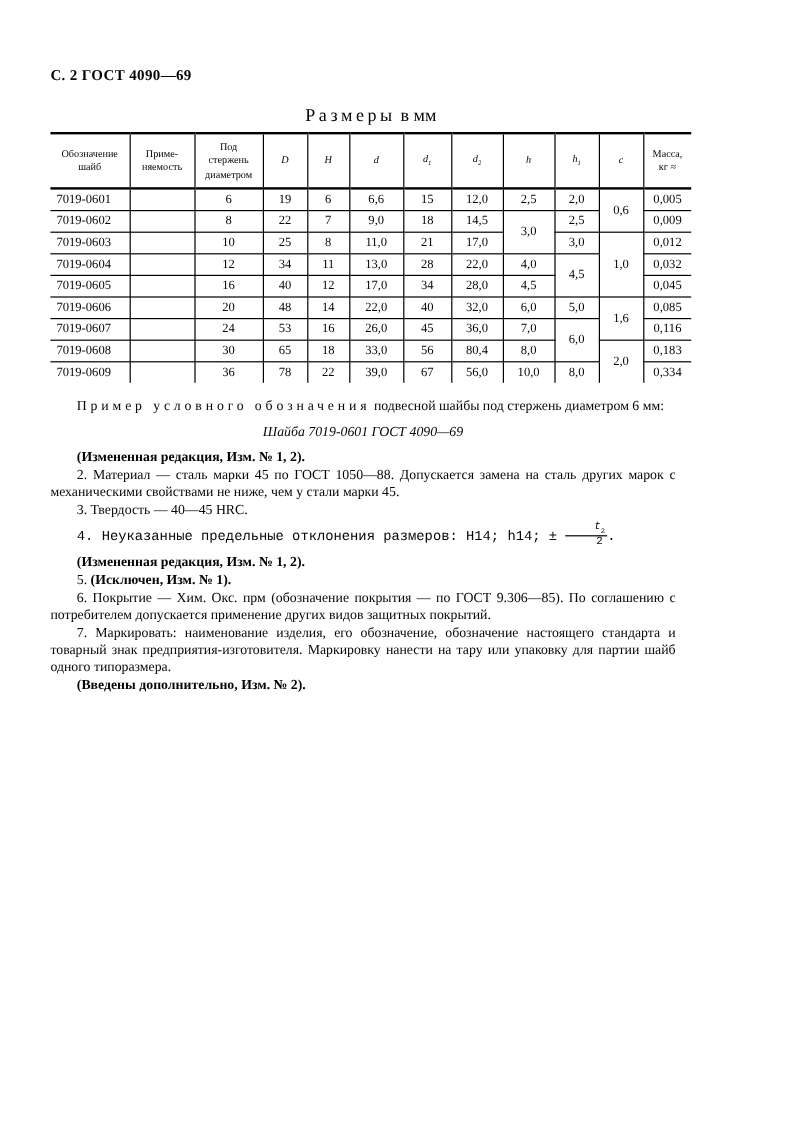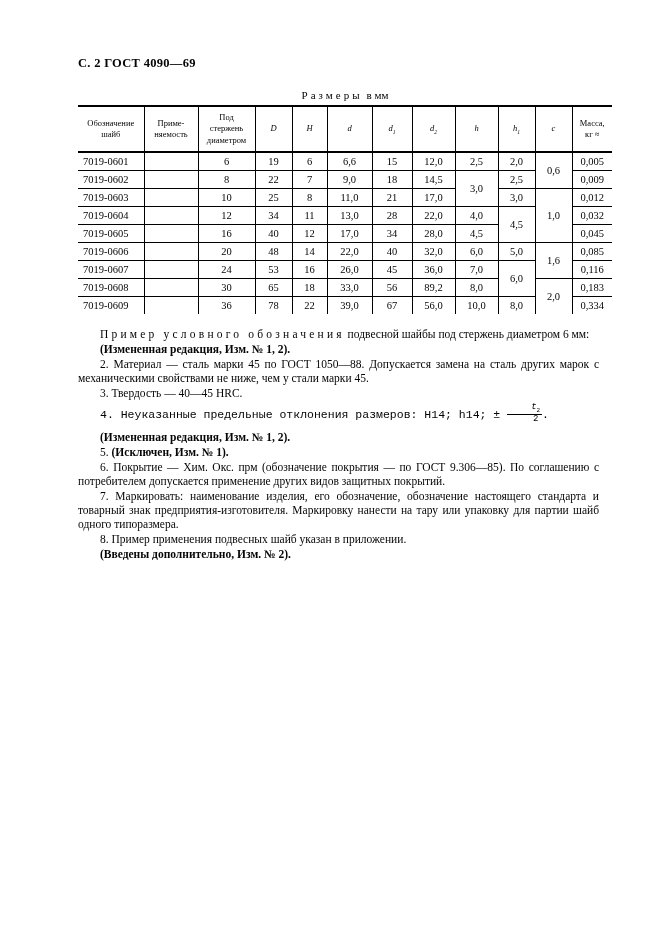--- a/index.html
+++ b/index.html
@@ -1,22 +1,22 @@
 <!DOCTYPE html>
 <html><head>
 <meta charset="utf-8">
 <style>
   html,body{margin:0;padding:0;background:#ffffff;}
   .page{
     position:relative;width:661px;height:932px;background:#ffffff;
     font-family:"Liberation Serif","DejaVu Serif",serif;color:#050505;
-    overflow:hidden;box-sizing:border-box;padding:56px 38px 0 78px;
+    overflow:hidden;box-sizing:border-box;padding:56px 38px 0 42px;
   }
   .doc-header{font-weight:bold;font-size:12.5px;letter-spacing:.3px;margin:0 0 18px 0;}
-  .table-caption{width:534px;text-align:center;font-size:11px;margin:0 0 4px 0;}
+  .table-caption{width:534px;text-align:center;font-size:15px;margin:0 0 4px 0;}
   .table-caption .lsp{letter-spacing:3px;margin-right:4px;}
   table.gost{border-collapse:collapse;table-layout:fixed;width:534px;}
   table.gost th,table.gost td{
     border:1px solid #000;text-align:center;vertical-align:middle;
     padding:1px 2px;font-weight:normal;overflow:hidden;
   }
   table.gost thead th{
     font-size:8.5px;line-height:1.3;height:42px;
     border-top:2px solid #000;border-bottom:2px solid #000;
   }
@@ -174,21 +174,21 @@
           <td>0,116</td>
         </tr>
         <tr>
           <td>7019-0608</td>
           <td>&nbsp;</td>
           <td>30</td>
           <td>65</td>
           <td>18</td>
           <td>33,0</td>
           <td>56</td>
-          <td>89,2</td>
+          <td>80,4</td>
           <td>8,0</td>
           <td class="no-bb" rowspan="2">2,0</td>
           <td>0,183</td>
         </tr>
         <tr>
           <td class="no-bb">7019-0609</td>
           <td class="no-bb">&nbsp;</td>
           <td class="no-bb">36</td>
           <td class="no-bb">78</td>
           <td class="no-bb">22</td>
@@ -197,25 +197,25 @@
           <td class="no-bb">56,0</td>
           <td class="no-bb">10,0</td>
           <td class="no-bb">8,0</td>
           <td class="no-bb">0,334</td>
         </tr>
       </tbody>
   </table>
 
   <div class="notes">
       <p class="indent"><span class="lsp">Пример условного обозначения</span><span> подвесной шайбы под стержень диаметром 6 мм:</span></p>
+      <p class="center italic"><span>Шайба 7019-0601 ГОСТ 4090—69</span></p>
       <p class="indent"><span class="b">(Измененная редакция, Изм. № 1, 2).</span></p>
       <p class="indent justify"><span>2. Материал — сталь марки 45 по ГОСТ 1050—88. Допускается замена на сталь других марок с механическими свойствами не ниже, чем у стали марки 45.</span></p>
       <p class="indent"><span>3. Твердость — 40—45 HRC.</span></p>
       <p class="indent frac-line"><span>4. Неуказанные предельные отклонения размеров: H14; h14; ± </span><span class="frac"><span class="fr-top"><span class="it">t</span><sub>2</sub></span><span class="fr-bot">2</span></span><span>.</span></p>
       <p class="indent"><span class="b">(Измененная редакция, Изм. № 1, 2).</span></p>
       <p class="indent"><span>5. </span><span class="b">(Исключен, Изм. № 1).</span></p>
       <p class="indent justify"><span>6. Покрытие — Хим. Окс. прм (обозначение покрытия — по ГОСТ 9.306—85). По соглашению с потребителем допускается применение других видов защитных покрытий.</span></p>
       <p class="indent justify"><span>7. Маркировать: наименование изделия, его обозначение, обозначение настоящего стандарта и товарный знак предприятия-изготовителя. Маркировку нанести на тару или упаковку для партии шайб одного типоразмера.</span></p>
-      <p class="indent"><span>8. Пример применения подвесных шайб указан в приложении.</span></p>
       <p class="indent"><span class="b">(Введены дополнительно, Изм. № 2).</span></p>
     </div>
 
 </div>
 
 </body></html>

